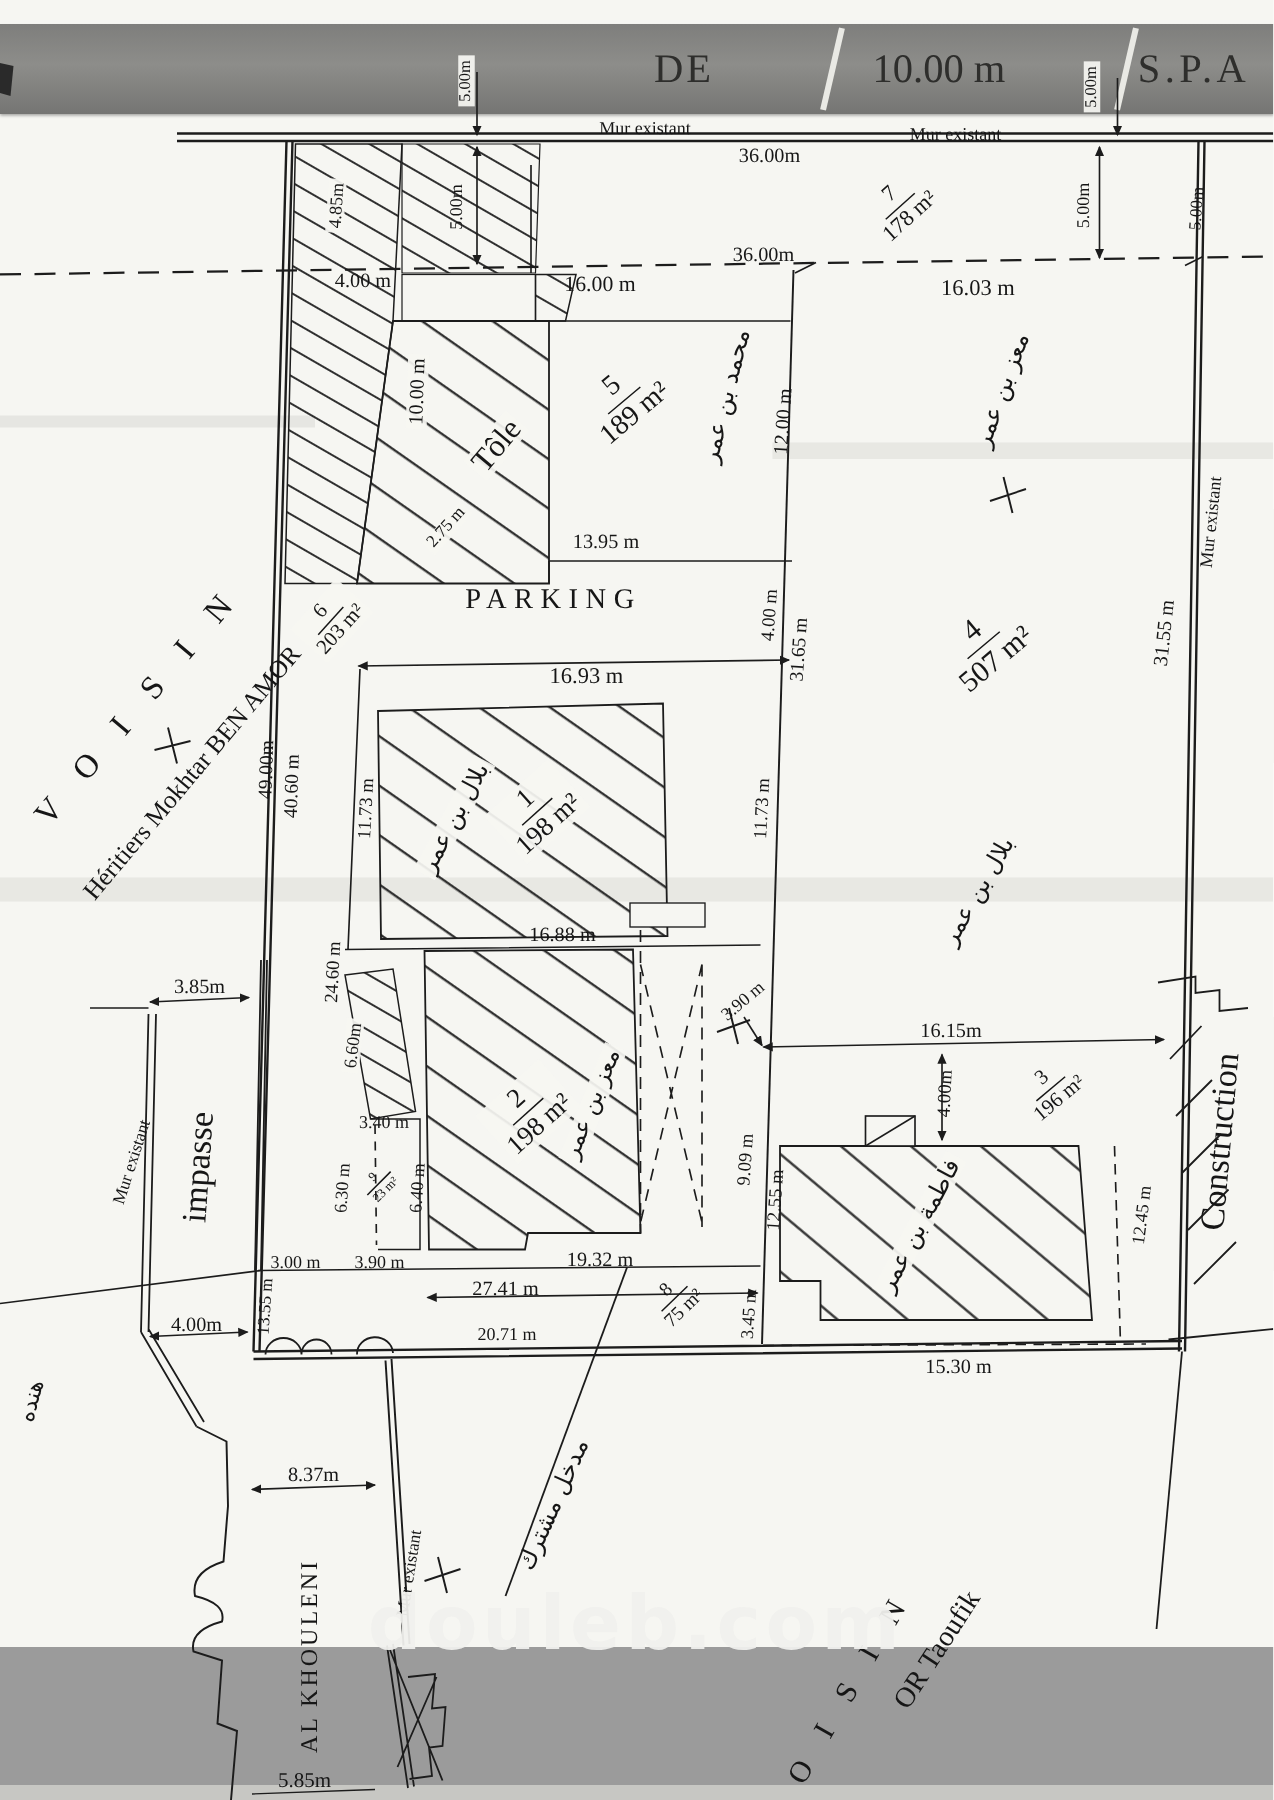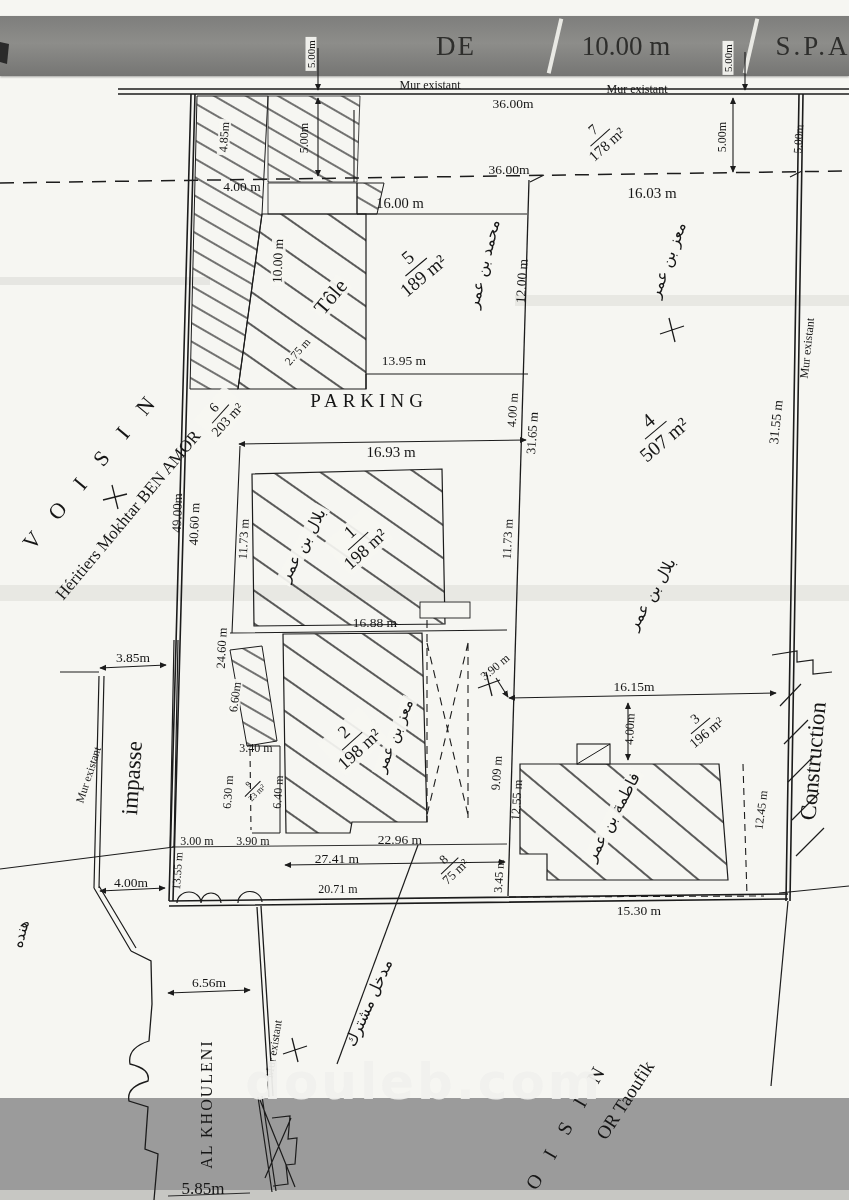--- a/index.html
+++ b/index.html
@@ -33,21 +33,21 @@
 <body>
 
 <div class="page">
 
   <div class="wmband"></div>
   <div class="wmsub"></div>
 
   <div class="band">
     <span class="hlbl" style="left:456px;font-size:27px;letter-spacing:2px">DE</span>
     <span class="hlbl" style="left:626px;font-size:27px">10.00 m</span>
-    <span class="hlbl" style="left:813px;font-size:27px;letter-spacing:3px">S.P.A</span>
+    <span class="hlbl" style="left:796px;font-size:27px;letter-spacing:3px">S.P.A</span>
     <span class="slash" style="left:553px"></span>
     <span class="slash" style="left:749px"></span>
   </div>
 
   <svg class="lines" width="849" height="1200" viewBox="0 0 849 1200">
     <defs>
       <pattern id="hA" patternUnits="userSpaceOnUse" width="16" height="16" patternTransform="rotate(-60)">
         <line x1="8" y1="0" x2="8" y2="16" stroke="#2b2b2b" stroke-width="1.3"></line>
       </pattern>
       <pattern id="hB" patternUnits="userSpaceOnUse" width="27" height="27" patternTransform="rotate(-55)">
@@ -152,21 +152,21 @@
   <span class="lbl" style="left:513px;top:104px;font-size:13.5px">36.00m</span>
   <span class="lbl" style="left:509px;top:170px;font-size:13.5px">36.00m</span>
   <span class="lbl" style="left:652px;top:193px;font-size:15px">16.03 m</span>
   <span class="lbl bg" style="left:311px;top:54px;font-size:11px;--r:-90deg">5.00m</span>
   <span class="lbl bg" style="left:728px;top:58px;font-size:11px;--r:-90deg">5.00m</span>
   <span class="lbl" style="left:304px;top:138px;font-size:12px;--r:-90deg">5.00m</span>
   <span class="lbl" style="left:722px;top:137px;font-size:12px;--r:-90deg">5.00m</span>
   <span class="lbl" style="left:799px;top:139px;font-size:11.5px;--r:-86deg">5.00m</span>
   <span class="lbl bg" style="left:224px;top:137px;font-size:12px;--r:-86deg">4.85m</span>
   <span class="lbl" style="left:242px;top:187px;font-size:13.5px">4.00 m</span>
-  <span class="lbl" style="left:400px;top:203px;font-size:14.5px">16.00 m</span>
+  <span class="lbl" style="left:400px;top:190px;font-size:14.5px">16.00 m</span>
   <span class="lbl bg" style="left:278px;top:261px;font-size:13.5px;--r:-88deg">10.00 m</span>
   <span class="lbl bg" style="left:298px;top:352px;font-size:11.5px;--r:-48deg">2.75 m</span>
   <span class="lbl" style="left:522px;top:281px;font-size:13.5px;--r:-86deg">12.00 m</span>
   <span class="lbl" style="left:404px;top:361px;font-size:13.5px">13.95 m</span>
   <span class="lbl" style="left:513px;top:410px;font-size:12.5px;--r:-86deg">4.00 m</span>
   <span class="lbl" style="left:532px;top:433px;font-size:13px;--r:-86deg">31.65 m</span>
   <span class="lbl" style="left:776px;top:422px;font-size:13.5px;--r:-84deg">31.55 m</span>
   <span class="lbl" style="left:177px;top:513px;font-size:13px;--r:-88deg">49.00m</span>
   <span class="lbl" style="left:194px;top:524px;font-size:13px;--r:-88deg">40.60 m</span>
   <span class="lbl" style="left:391px;top:452px;font-size:15px">16.93 m</span>
@@ -177,32 +177,32 @@
   <span class="lbl" style="left:133px;top:658px;font-size:13.5px">3.85m</span>
   <span class="lbl bg" style="left:235px;top:697px;font-size:12px;--r:-83deg">6.60m</span>
   <span class="lbl" style="left:256px;top:748px;font-size:12px">3.40 m</span>
   <span class="lbl" style="left:228px;top:792px;font-size:12px;--r:-86deg">6.30 m</span>
   <span class="lbl" style="left:278px;top:792px;font-size:12px;--r:-86deg">6.40 m</span>
   <span class="lbl" style="left:495px;top:667px;font-size:12px;--r:-40deg">3.90 m</span>
   <span class="lbl" style="left:497px;top:773px;font-size:12.5px;--r:-86deg">9.09 m</span>
   <span class="lbl" style="left:517px;top:800px;font-size:12.5px;--r:-86deg">12.55 m</span>
   <span class="lbl" style="left:197px;top:841px;font-size:12px">3.00 m</span>
   <span class="lbl" style="left:253px;top:841px;font-size:12px">3.90 m</span>
-  <span class="lbl" style="left:400px;top:840px;font-size:13.5px">22.96 m</span>
+  <span class="lbl" style="left:400px;top:840px;font-size:13.5px">19.32 m</span>
   <span class="lbl" style="left:337px;top:859px;font-size:13.5px">27.41 m</span>
   <span class="lbl" style="left:499px;top:876px;font-size:12px;--r:-86deg">3.45 m</span>
   <span class="lbl" style="left:338px;top:889px;font-size:12px">20.71 m</span>
   <span class="lbl" style="left:178px;top:871px;font-size:11.5px;--r:-86deg">13.55 m</span>
   <span class="lbl" style="left:131px;top:883px;font-size:13.5px">4.00m</span>
   <span class="lbl" style="left:634px;top:687px;font-size:13.5px">16.15m</span>
   <span class="lbl" style="left:630px;top:729px;font-size:12.5px;--r:-87deg">4.00m</span>
   <span class="lbl" style="left:761px;top:810px;font-size:12px;--r:-83deg">12.45 m</span>
   <span class="lbl" style="left:639px;top:911px;font-size:13.5px">15.30 m</span>
-  <span class="lbl" style="left:209px;top:983px;font-size:13.5px">6.56m</span>
-  <span class="lbl z5" style="left:203px;top:1188px;font-size:17px">5.85m</span>
+  <span class="lbl" style="left:209px;top:983px;font-size:13.5px">8.37m</span>
+  <span class="lbl z5" style="left:203px;top:1188px;font-size:14px">5.85m</span>
 
   <span class="lbl" style="left:92px;top:470px;font-size:22px;letter-spacing:9px;--r:-50deg">V O I S I N</span>
   <span class="lbl" style="left:128px;top:515px;font-size:17px;--r:-50deg">Héritiers Mokhtar BEN AMOR</span>
   <span class="lbl" style="left:369px;top:400px;font-size:19px;letter-spacing:5px">PARKING</span>
   <span class="lbl bg" style="left:331px;top:297px;font-size:21px;--r:-50deg">Tôle</span>
   <span class="lbl" style="left:132px;top:778px;font-size:23px;--r:-86deg">impasse</span>
   <span class="lbl" style="left:813px;top:761px;font-size:23px;--r:-85deg">Construction</span>
   <span class="lbl ar" style="left:369px;top:1003px;font-size:16px;--r:-66deg">مدخل مشترك</span>
   <span class="lbl z5" style="left:207px;top:1104px;font-size:16px;letter-spacing:2px;--r:-90deg">AL KHOULENI</span>
   <span class="lbl z5" style="left:558px;top:1140px;font-size:20px;letter-spacing:8px;--r:-60deg">V O I S I N</span>

